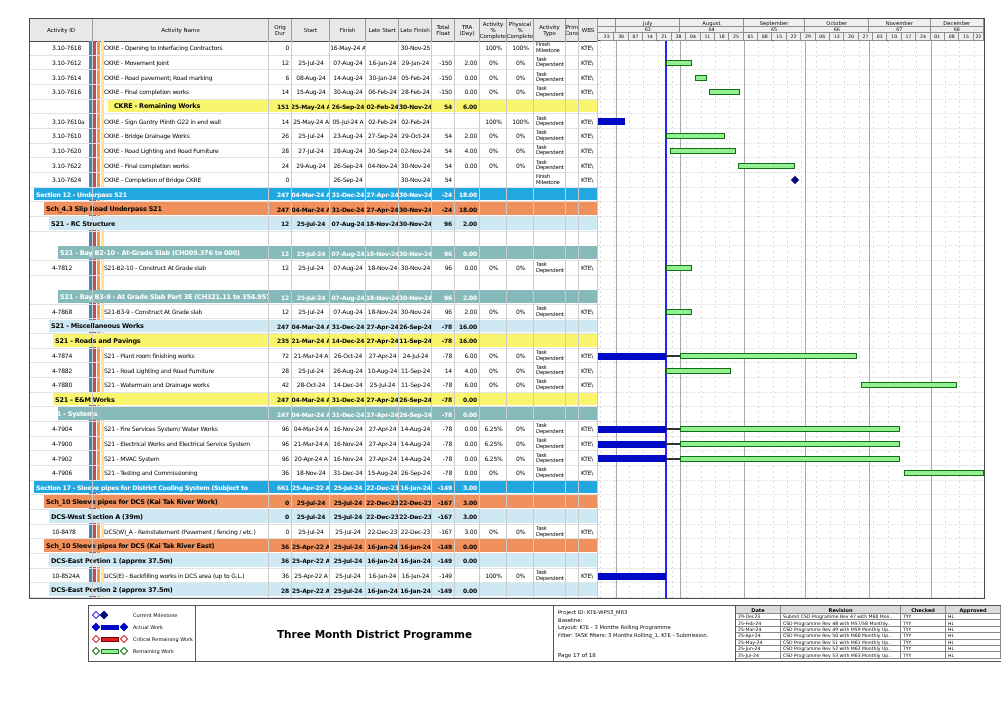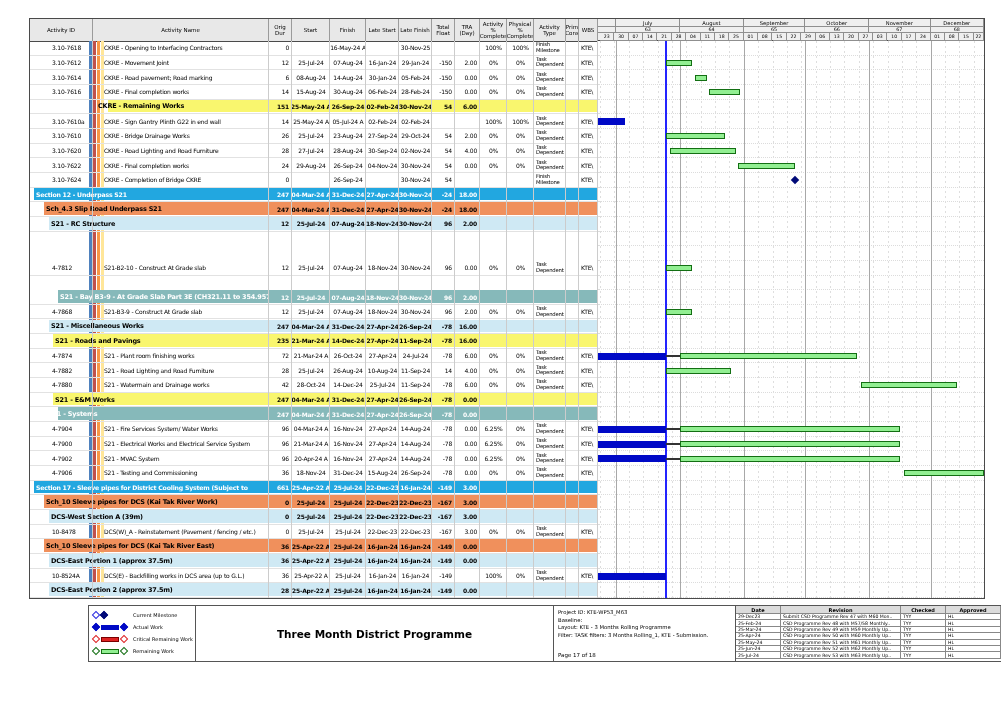--- a/index.html
+++ b/index.html
@@ -144,21 +144,21 @@
             <div class="cell c-r" style="left: 402px; width: 23px;">-150</div>
             <div class="cell c-r" style="left: 425px; width: 25px;">0.00</div>
             <div class="cell c-c" style="left: 450px; width: 27px;">0%</div>
             <div class="cell c-c" style="left: 477px; width: 27px;">0%</div>
             <div class="cell c-wrap" style="left: 504px; width: 32px;">Task Dependent</div>
             <div class="cell" style="left: 536px; width: 13px; padding-left: 2px;"></div>
             <div class="cell" style="left: 549px; width: 19px; padding-left: 2px;">KTE\</div>
           </div>
           <div class="trow" style="top: 58.6316px; height: 14.6579px;">
             <div class="bandbg" style="left: 78px; right: 0px; background: rgb(249, 246, 110);"></div>
-            <div class="cell bname" style="left: 68px; width: 159px;">CKRE - Remaining Works</div>
+            <div class="cell bname" style="left: 84px; width: 159px;">CKRE - Remaining Works</div>
             <div class="cell c-r bold" style="left: 239px; width: 23px;">151</div>
             <div class="cell c-c bold" style="left: 262px; width: 38px;">25-May-24 A</div>
             <div class="cell c-c bold" style="left: 300px; width: 36px;">26-Sep-24</div>
             <div class="cell c-c bold" style="left: 336px; width: 33px;">02-Feb-24</div>
             <div class="cell c-c bold" style="left: 369px; width: 33px;">30-Nov-24</div>
             <div class="cell c-r bold" style="left: 402px; width: 23px;">54</div>
             <div class="cell c-r bold" style="left: 425px; width: 25px;">6.00</div>
           </div>
           <div class="trow" style="top: 73.2895px; height: 14.6579px;">
             <div class="cell" style="left: 0px; width: 63px; padding-left: 22px;">3.10-7610a</div>
@@ -265,20 +265,31 @@
           <div class="trow" style="top: 175.895px; height: 14.6579px;">
             <div class="bandbg" style="left: 19px; right: 0px; background: rgb(207, 233, 244);"></div>
             <div class="cell bname" style="left: 21px; width: 218px;">S21 - RC Structure</div>
             <div class="cell c-r bold" style="left: 239px; width: 23px;">12</div>
             <div class="cell c-c bold" style="left: 262px; width: 38px;">25-Jul-24</div>
             <div class="cell c-c bold" style="left: 300px; width: 36px;">07-Aug-24</div>
             <div class="cell c-c bold" style="left: 336px; width: 33px;">18-Nov-24</div>
             <div class="cell c-c bold" style="left: 369px; width: 33px;">30-Nov-24</div>
             <div class="cell c-r bold" style="left: 402px; width: 23px;">96</div>
             <div class="cell c-r bold" style="left: 425px; width: 25px;">2.00</div>
+          </div>
+          <div class="trow" style="top: 205.211px; height: 14.6579px;">
+            <div class="bandbg" style="left: 28px; right: 0px; background: rgb(134, 185, 186);"></div>
+            <div class="cell bname whitetext" style="left: 30px; width: 209px;">S21 - Bay B2-10 - At-Grade Slab (CH009.376 to 000)</div>
+            <div class="cell c-r bold whitetext" style="left: 239px; width: 23px;">12</div>
+            <div class="cell c-c bold whitetext" style="left: 262px; width: 38px;">25-Jul-24</div>
+            <div class="cell c-c bold whitetext" style="left: 300px; width: 36px;">07-Aug-24</div>
+            <div class="cell c-c bold whitetext" style="left: 336px; width: 33px;">18-Nov-24</div>
+            <div class="cell c-c bold whitetext" style="left: 369px; width: 33px;">30-Nov-24</div>
+            <div class="cell c-r bold whitetext" style="left: 402px; width: 23px;">96</div>
+            <div class="cell c-r bold whitetext" style="left: 425px; width: 25px;">0.00</div>
           </div>
           <div class="trow" style="top: 219.868px; height: 14.6579px;">
             <div class="cell" style="left: 0px; width: 63px; padding-left: 22px;">4-7812</div>
             <div class="cell" style="left: 63px; width: 176px; padding-left: 11px;">S21-B2-10 - Construct At Grade slab</div>
             <div class="cell c-r" style="left: 239px; width: 23px;">12</div>
             <div class="cell c-c" style="left: 262px; width: 38px;">25-Jul-24</div>
             <div class="cell c-c" style="left: 300px; width: 36px;">07-Aug-24</div>
             <div class="cell c-c" style="left: 336px; width: 33px;">18-Nov-24</div>
             <div class="cell c-c" style="left: 369px; width: 33px;">30-Nov-24</div>
             <div class="cell c-r" style="left: 402px; width: 23px;">96</div>

